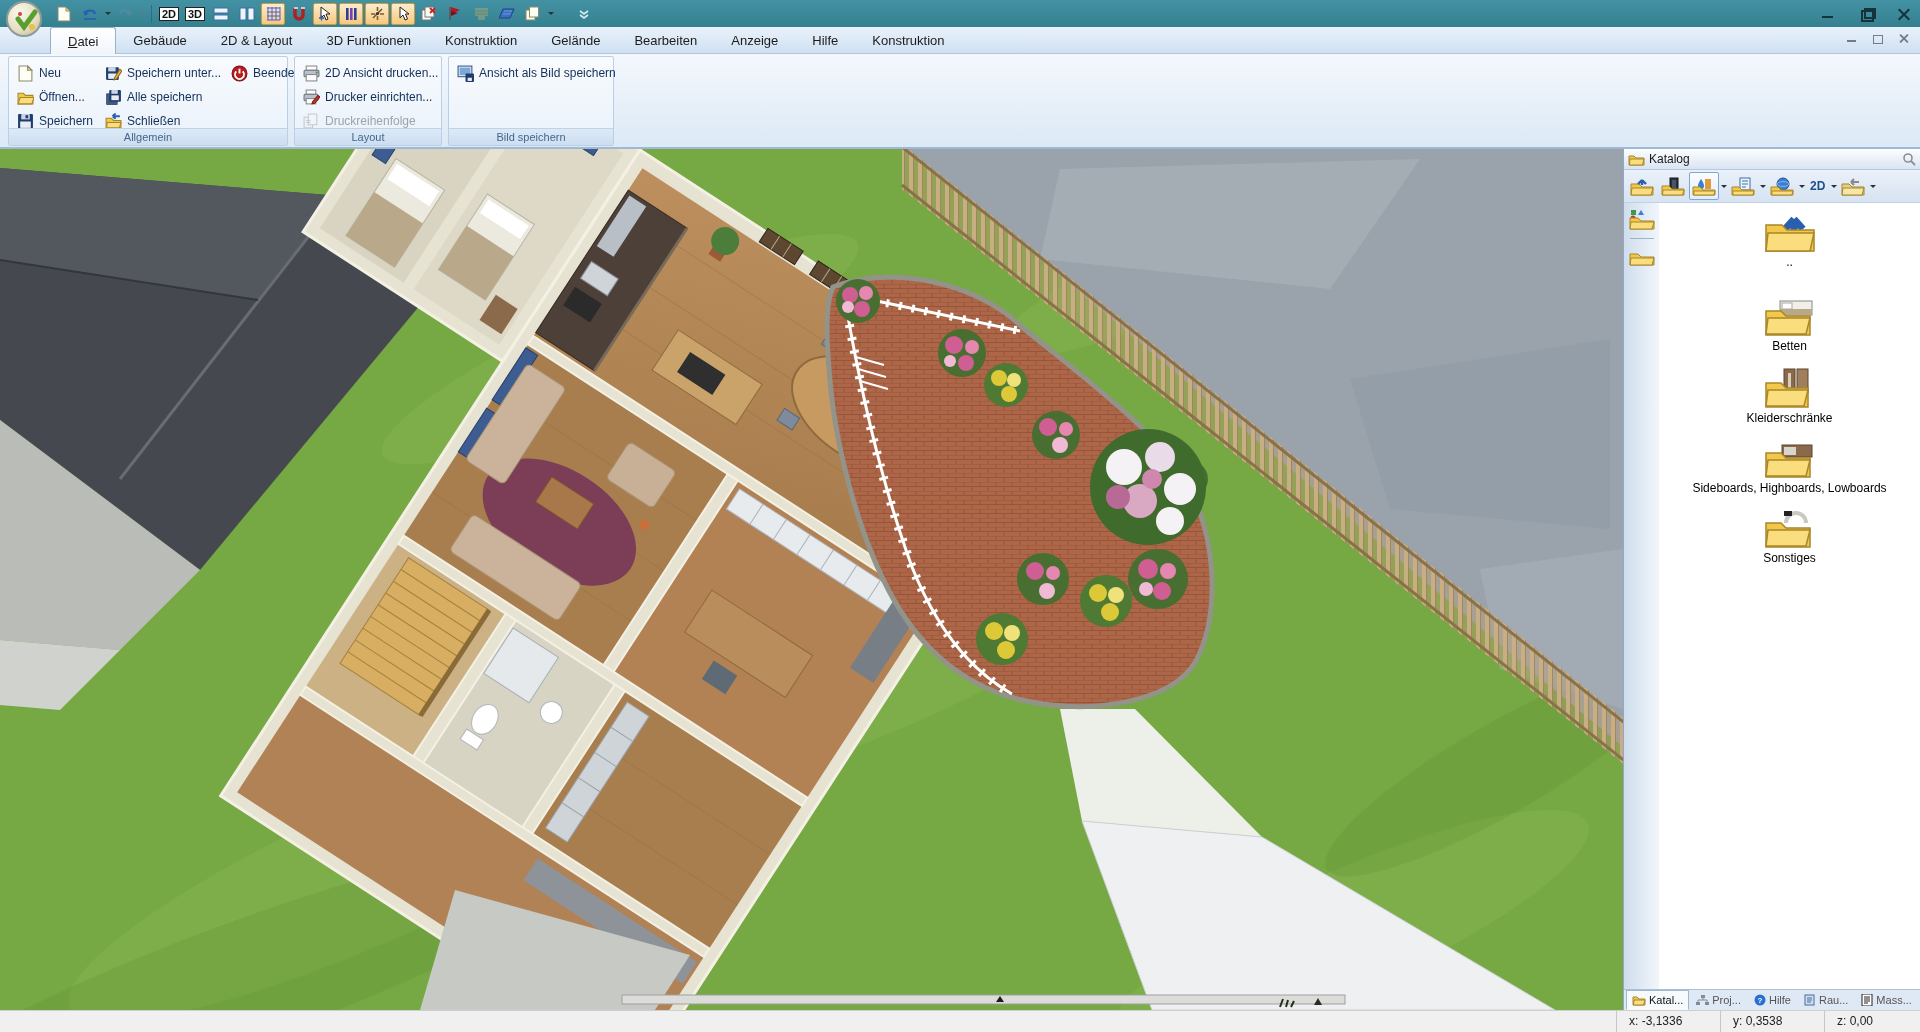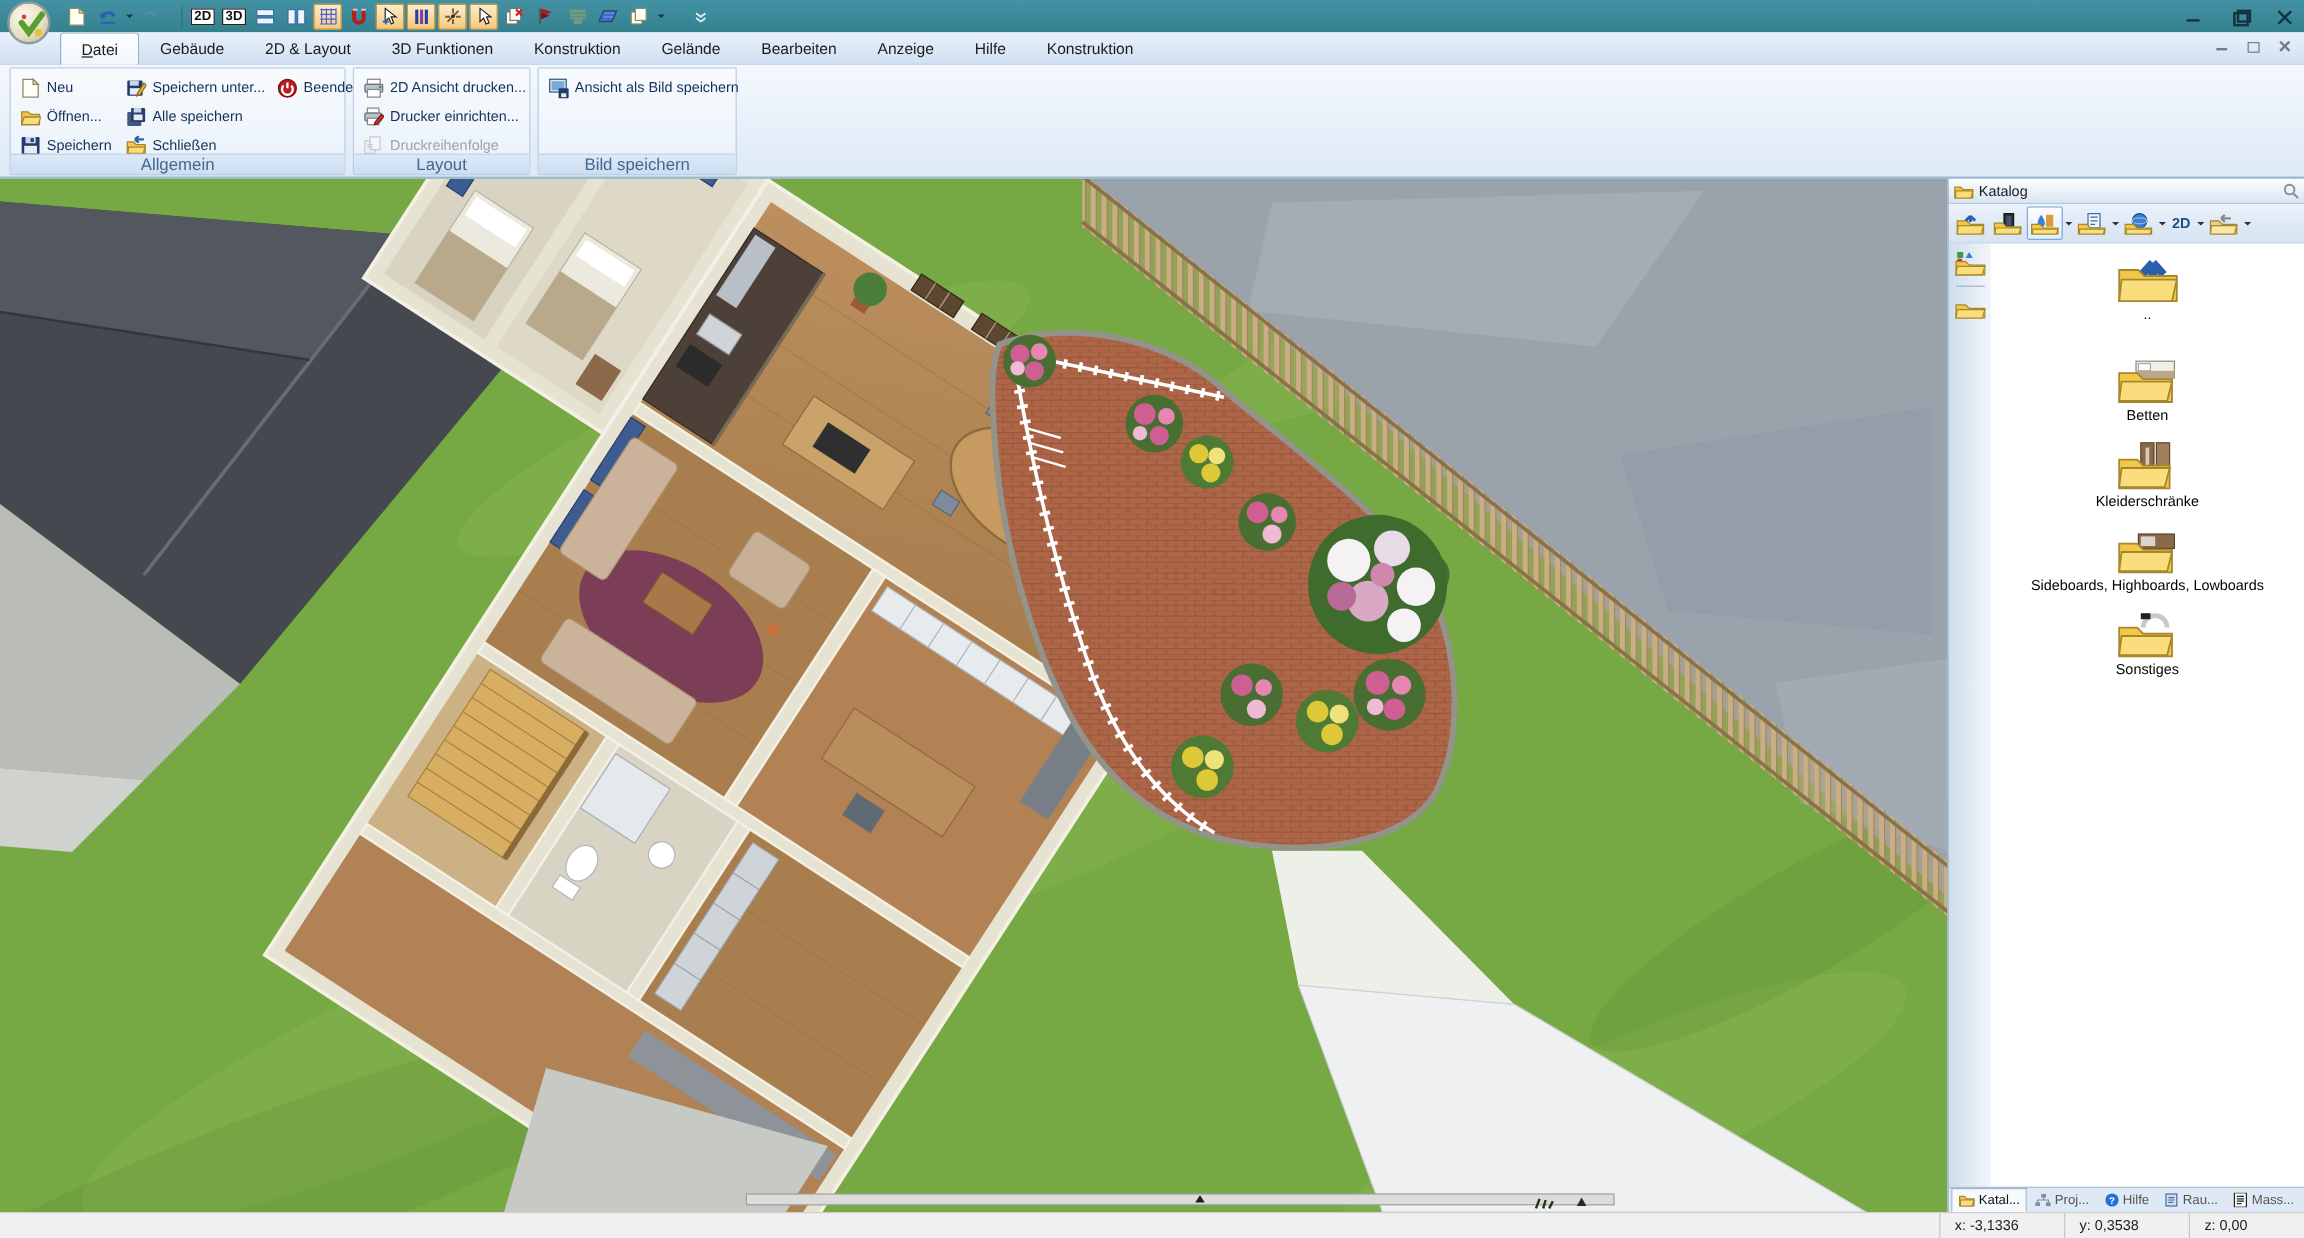--- a/index.html
+++ b/index.html
@@ -45,21 +45,21 @@
   .mdi-close:before,.mdi-close:after { content:""; position:absolute; left:5px; top:0; width:2px; height:11px; background:#50585f; }
   .mdi-close:before{transform:rotate(45deg);} .mdi-close:after{transform:rotate(-45deg);}
 
   
   #menupanel { position:absolute; left:0; top:54px; width:1920px; height:95px;
     background:linear-gradient(#f4f8fd,#dcE9f6); border-bottom:2px solid #9fb9d4; }
   .rgroup { position:absolute; top:2px; height:90px; border:1px solid #b9cfe6; border-radius:2px;
     background:linear-gradient(#f8fbfe,#e9f1fa); }
   .rgroup .glabel { position:absolute; left:0; right:0; bottom:0; height:17px;
     background:linear-gradient(#dde9f6,#cddef1); border-top:1px solid #bed2e8;
-    font-size:14px; color:#41688e; text-align:center; line-height:16px; }
+    font-size:11px; color:#41688e; text-align:center; line-height:16px; }
   .mi { position:absolute; height:22px; display:flex; align-items:center; gap:5px; font-size:12px; color:#13305a; white-space:nowrap; }
   .mi .ic16 { width:17px; height:17px; flex:0 0 17px; }
   .mi.disabled { color:#9aa4ae; }
   .mi.disabled svg { opacity:.45; filter:grayscale(1); }
 
   
   #main { position:absolute; left:0; top:149px; width:1920px; height:861px; }
   #viewport { position:absolute; left:0; top:0; width:1623px; height:861px; overflow:hidden; background:#76a843; }
 
   

